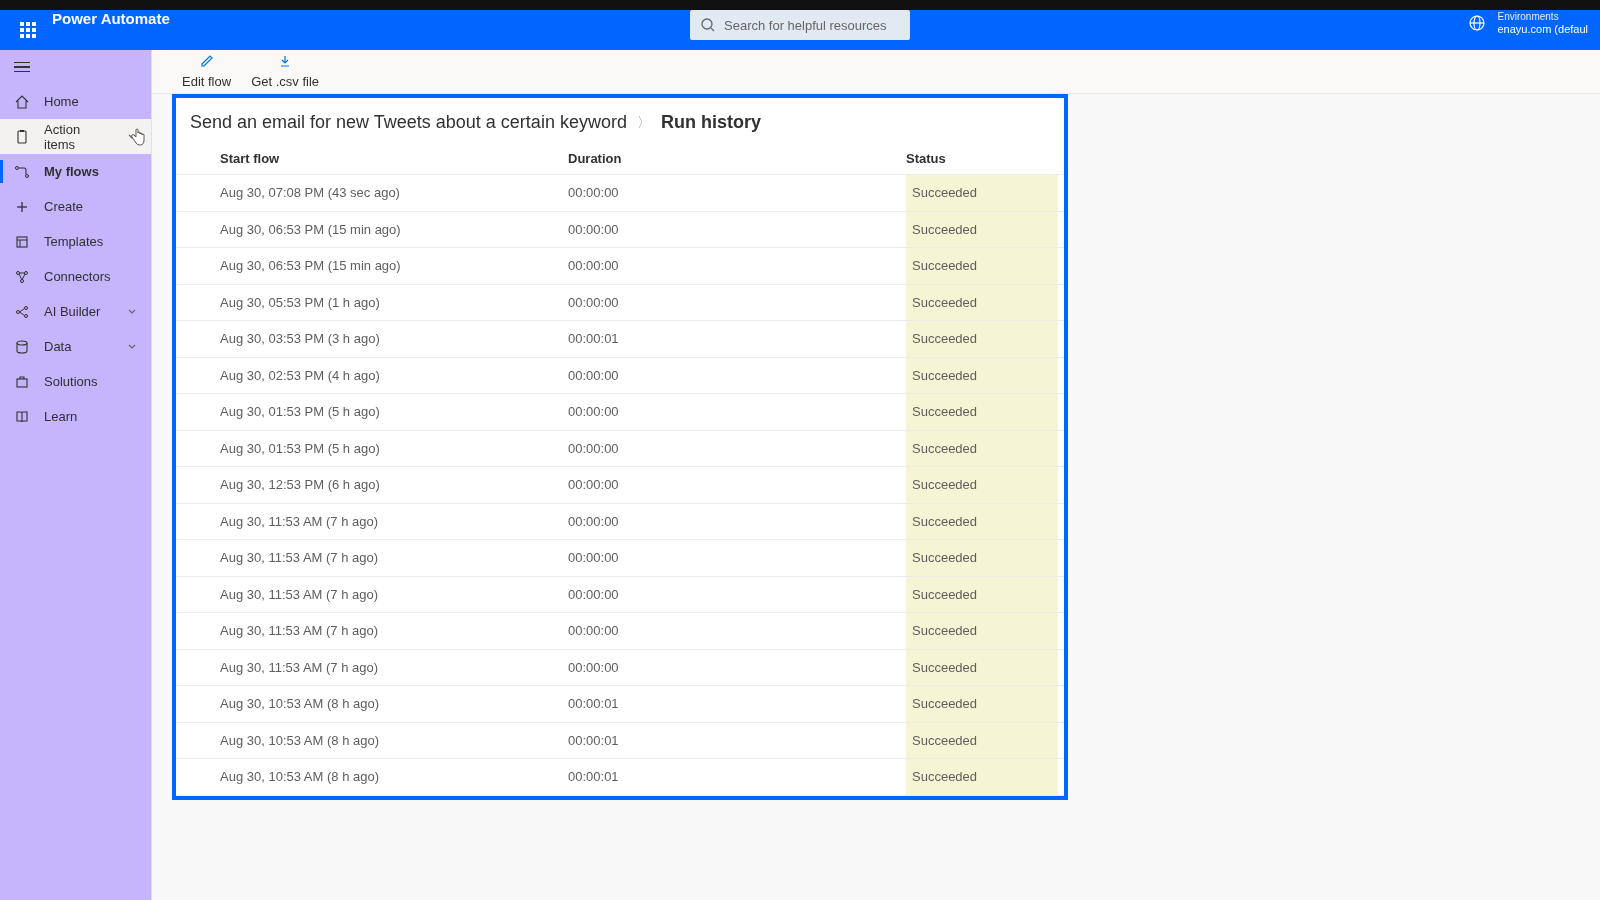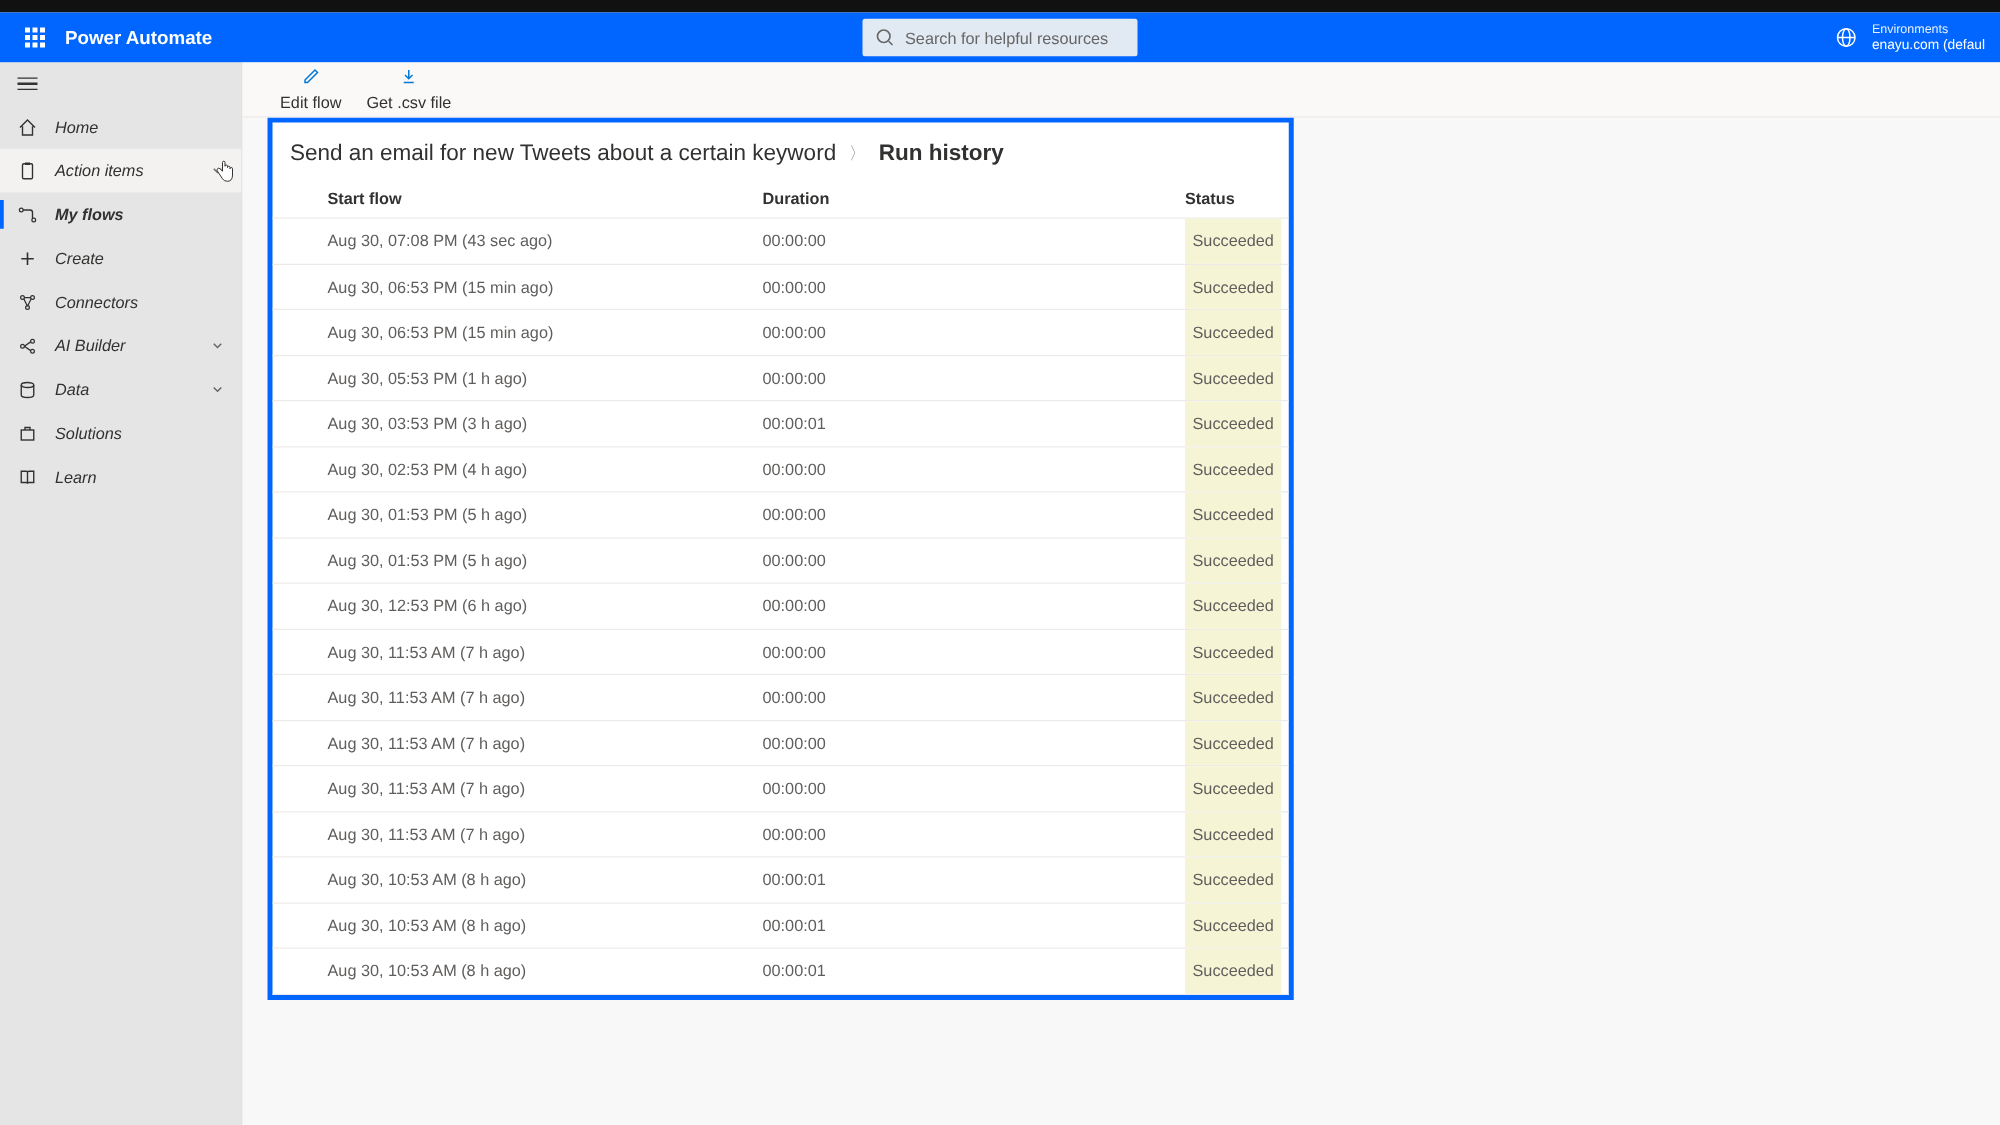--- a/index.html
+++ b/index.html
@@ -2,58 +2,58 @@
 <html><head>
 <meta charset="utf-8">
 <style>
 * { margin: 0; padding: 0; box-sizing: border-box; font-family: "Segoe UI", -apple-system, sans-serif; }
 body { background: #fff; overflow: hidden; }
 
 
 .topstrip { height: 10px; background: #111; }
 
 
-.header { height: 40px; background: #0066ff; display: flex; align-items: center; color: #fff; padding: 0 8px; }
+.header { height: 40px; background: #0066ff; display: flex; align-items: flex-start; color: #fff; padding: 0 8px; }
 .waffle-btn { width: 40px; height: 40px; display: flex; align-items: center; justify-content: center; cursor: pointer; }
 .waffle { display: grid; grid-template-columns: repeat(3, 4px); grid-gap: 2px; }
 .waffle span { width: 4px; height: 4px; background: #fff; }
 .brand { font-weight: 600; font-size: 15px; margin-left: 4px; }
 .search-wrap { flex: 0 0 390px; margin-left: auto; margin-right: auto; position: relative; }
 .search-box { width: 100%; height: 30px; background: #e1e9f2; border: none; border-radius: 2px; padding: 0 10px 0 34px; font-size: 13px; color: #a16207; }
 .search-box::placeholder { color: #666; }
 .search-icon { position: absolute; left: 10px; top: 7px; }
 .header-right { margin-left: auto; display: flex; align-items: center; gap: 12px; padding-right: 4px; }
 .env-text { font-size: 11px; line-height: 13px; text-align: left; }
 .env-text .label { font-size: 10px; opacity: .9; }
 
 
 .shell { display: flex; height: calc(100vh - 50px); }
 
 
-.sidebar { width: 194px; border-right: 1px solid #e1e1e1; background: #e5e5e5; flex-shrink: 0; font-style: italic; }
+.sidebar { width: 152px; border-right: 1px solid #e1e1e1; background: #c4b5fd; flex-shrink: 0; }
 .hamburger { height: 34px; display: flex; align-items: center; padding: 0 14px; cursor: pointer; }
 .hbar { display: flex; flex-direction: column; gap: 3px; }
 .hbar span { width: 16px; height: 1.5px; background: #333; }
 .nav-item { height: 35px; display: flex; align-items: center; padding: 0 14px; font-size: 13px; color: #323130; cursor: pointer; position: relative; gap: 14px; }
 .nav-item.hovered { background: #f3f2f1; }
 .nav-item.active { font-weight: 600; }
 .nav-item.active::before { content: ""; position: absolute; left: 0; top: 6px; bottom: 6px; width: 3px; background: #0066ff; }
 .nav-icon { width: 16px; height: 16px; display: flex; align-items: center; justify-content: center; flex-shrink: 0; }
 .nav-chevron { margin-left: auto; }
 .cursor-hand { position: absolute; right: 6px; top: 50%; transform: translateY(-50%); font-size: 13px; color: #333; }
 
 
 .content { flex: 1; background: #f8f8f8; display: flex; flex-direction: column; overflow: hidden; }
 .toolbar { height: 44px; display: flex; align-items: center; padding: 0 30px; gap: 20px; background: #faf9f8; border-bottom: 1px solid #edebe9; }
 .tool-btn { display: flex; align-items: center; gap: 6px; font-size: 13px; color: #323130; cursor: pointer; flex-direction: column; }
 .tool-icon { color: #0078d4; }
 
 
 .main-area { flex: 1; padding: 0 0 0 20px; overflow: hidden; }
-.panel { width: 821px; background: #fff; border: 4px solid #0066ff; margin-top: 0px; }
+.panel { width: 896px; background: #fff; border: 4px solid #0066ff; margin-top: 0px; }
 .breadcrumb { padding: 14px 14px 10px 14px; font-size: 18px; color: #323130; display: flex; align-items: center; gap: 10px; }
 .breadcrumb .flow-name { font-weight: 400; }
 .breadcrumb .chev { color: #999; font-size: 14px; }
 .breadcrumb .current { font-weight: 600; }
 
 .table { width: 100%; }
 .thead { display: flex; padding: 8px 0 8px 44px; font-size: 13px; font-weight: 600; color: #323130; border-bottom: 1px solid #edebe9; }
 .col-start { width: 348px; }
 .col-dur { width: 338px; }
 .col-status { flex: 1; }
@@ -159,20 +159,30 @@
             <svg width="16" height="16" viewBox="0 0 16 16">
               <line x1="8" y1="3" x2="8" y2="13" stroke="#323130" stroke-width="1.3"></line>
               <line x1="3" y1="8" x2="13" y2="8" stroke="#323130" stroke-width="1.3"></line>
             </svg>
           </span>
           <span>Create</span>
         </div>
         <div class="nav-item">
           <span class="nav-icon">
             <svg width="16" height="16" viewBox="0 0 16 16">
+              <rect x="3" y="3" width="10" height="10" stroke="#323130" stroke-width="1.1" fill="none"></rect>
+              <line x1="3" y1="6" x2="13" y2="6" stroke="#323130"></line>
+              <line x1="6" y1="6" x2="6" y2="13" stroke="#323130"></line>
+            </svg>
+          </span>
+          <span>Templates</span>
+        </div>
+        <div class="nav-item">
+          <span class="nav-icon">
+            <svg width="16" height="16" viewBox="0 0 16 16">
               <circle cx="4" cy="4" r="1.5" stroke="#323130" fill="none"></circle>
               <circle cx="12" cy="4" r="1.5" stroke="#323130" fill="none"></circle>
               <circle cx="8" cy="12" r="1.5" stroke="#323130" fill="none"></circle>
               <path d="M5 5 L8 11 M11 5 L8 11 M5.5 4 H10.5" stroke="#323130" stroke-width="1" fill="none"></path>
             </svg>
           </span>
           <span>Connectors</span>
         </div>
         <div class="nav-item">
           <span class="nav-icon">

